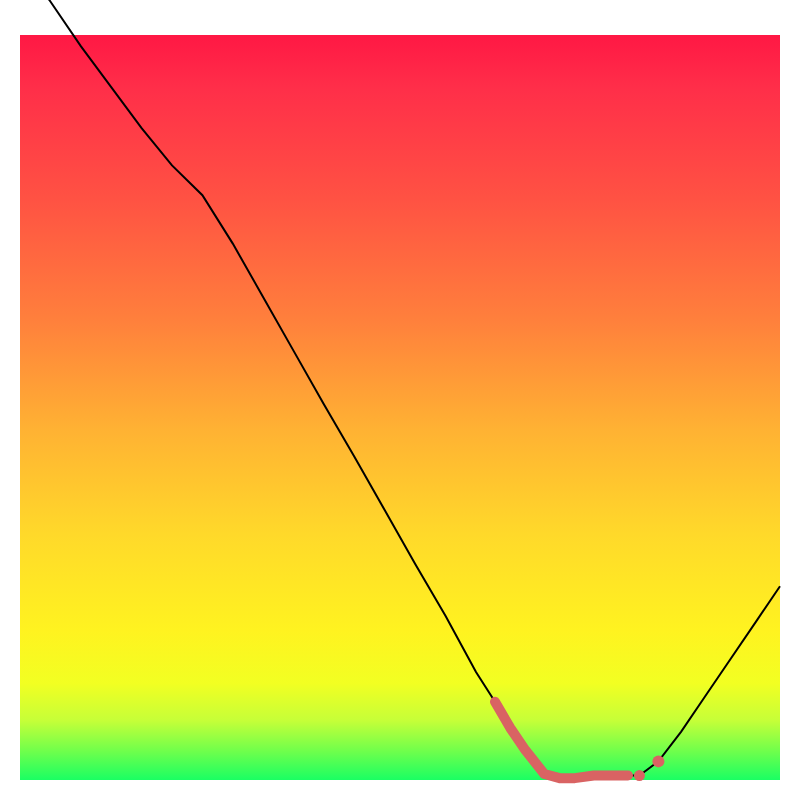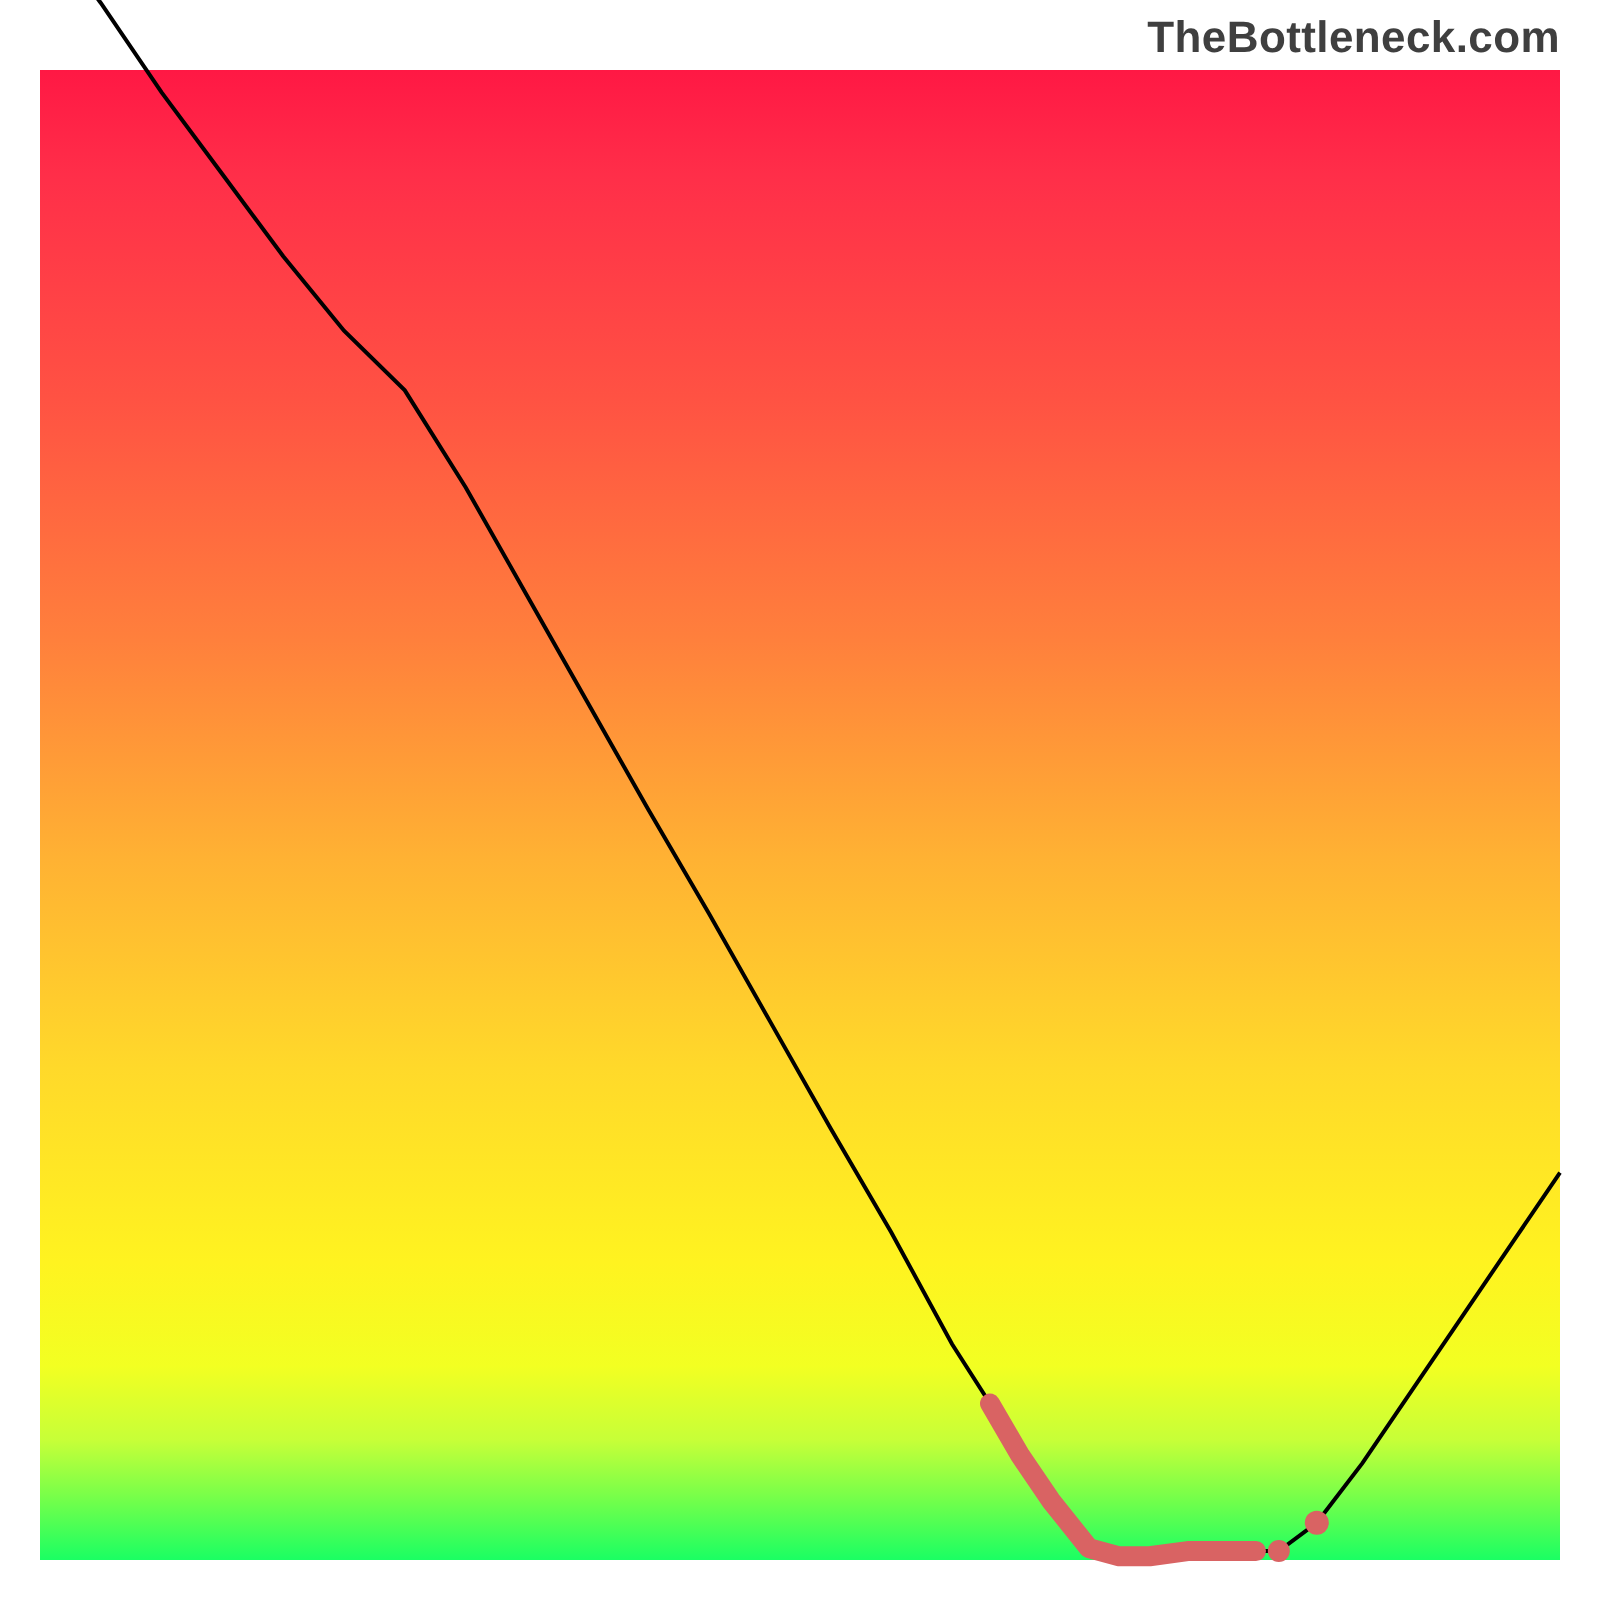--- a/index.html
+++ b/index.html
@@ -58,21 +58,20 @@
     inset: 0;
     width: 100%;
     height: 100%;
     overflow: visible;
   }
 </style>
 </head>
 <body>
 
 <div class="figure">
-  <div class="watermark">TheBottleneck.com</div>
 
   <div class="plot-area" id="plot-area">
     <div class="gradient-bg"></div>
     <svg class="curve" id="curve-svg" viewBox="0 0 760 745" preserveAspectRatio="none">
         <path d="M0.00 -74.50 L30.40 -33.52 L60.80 11.17 L91.20 52.15 L121.60 93.13 L152.00 130.38 L182.40 160.17 L212.80 208.60 L243.20 262.24 L273.60 315.88 L304.00 369.52 L334.40 421.67 L364.80 475.31 L395.20 528.95 L425.60 581.10 L456.00 636.98 L475.00 666.77 L490.20 692.85 L505.40 715.20 L524.40 739.04 L539.60 743.14 L554.80 743.14 L573.80 740.53 L585.20 740.53 L596.60 740.53 L608.00 740.53 L619.40 740.53 L638.40 726.38 L661.20 696.58 L684.00 663.05 L706.80 629.52 L737.20 584.83 L760.00 551.30" fill="none" stroke="#000000" stroke-width="2"></path>
         <path d="M475.00 666.77 L490.20 692.85 L505.40 715.20 L524.40 739.04 L539.60 743.14 L554.80 743.14 L573.80 740.53 L585.20 740.53 L596.60 740.53 L608.00 740.53" fill="none" stroke="#d96363" stroke-width="10" stroke-linecap="round" stroke-linejoin="round"></path>
         <circle cx="619.40" cy="740.53" r="5.5" fill="#d96363"></circle>
         <circle cx="638.40" cy="726.38" r="6" fill="#d96363"></circle>
       </svg>
   </div>

